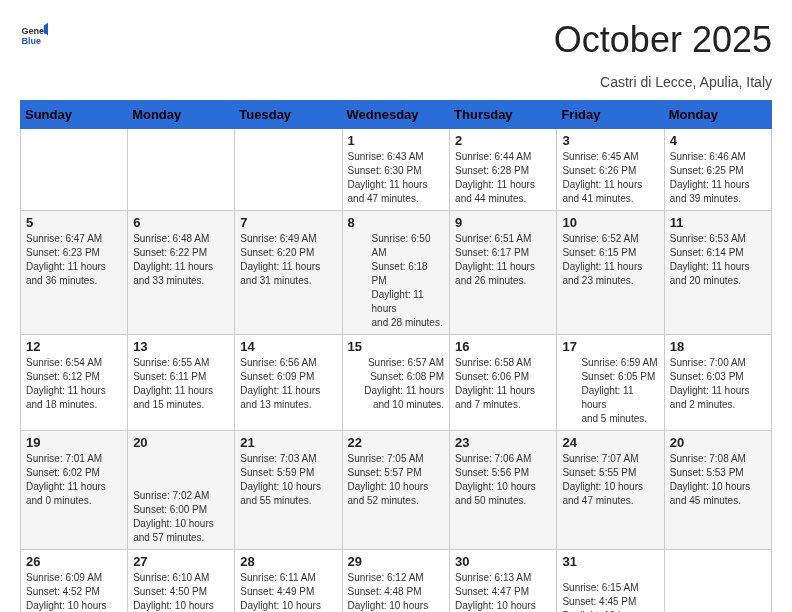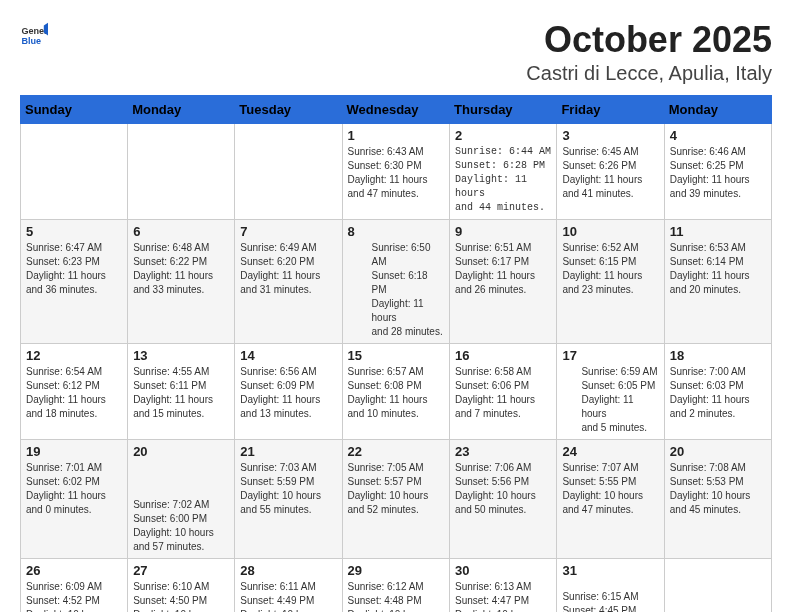--- a/index.html
+++ b/index.html
@@ -23,28 +23,28 @@
     }
     .logo-icon {
       width: 28px;
       height: 28px;
     }
     .title-area {
       text-align: right;
     }
     .month-title {
       font-size: 36px;
-      font-weight: bold;
+      font-weight: normal;
       color: #222;
       line-height: 1.1;
     }
     .location-title {
-      font-size: 20px;
+      font-size: 14px;
       color: #444;
-      margin-top: 2px;
+      margin-top: 14px;
     }
     .calendar {
       width: 100%;
       border-collapse: collapse;
       border: 1px solid #ccc;
     }
     .calendar th {
       background-color: #2a6dd9;
       color: #000000;
       font-size: 13px;
@@ -117,21 +117,21 @@
         <td class="empty-cell"></td>
         <td>
           <div class="day-number">1</div>
           <div class="day-info" style="white-space: pre-line;">Sunrise: 6:43 AM
 Sunset: 6:30 PM
 Daylight: 11 hours
 and 47 minutes.</div>
         </td>
         <td>
           <div class="day-number">2</div>
-          <div class="day-info" style="white-space: pre-line; font-family: Liberation Mono, monospace;">Sunrise: 6:44 AM
+          <div class="day-info" style="white-space: pre-line;">Sunrise: 6:44 AM
 Sunset: 6:28 PM
 Daylight: 11 hours
 and 44 minutes.</div>
         </td>
         <td>
           <div class="day-number">3</div>
           <div class="day-info" style="white-space: pre-line;">Sunrise: 6:45 AM
 Sunset: 6:26 PM
 Daylight: 11 hours
 and 41 minutes.</div>
@@ -198,35 +198,35 @@
       <tr>
         <td>
           <div class="day-number">12</div>
           <div class="day-info" style="white-space: pre-line;">Sunrise: 6:54 AM
 Sunset: 6:12 PM
 Daylight: 11 hours
 and 18 minutes.</div>
         </td>
         <td>
           <div class="day-number">13</div>
-          <div class="day-info" style="white-space: pre-line;">Sunrise: 4:55 AM
+          <div class="day-info" style="white-space: pre-line;">Sunrise: 6:55 AM
 Sunset: 6:11 PM
 Daylight: 11 hours
 and 15 minutes.</div>
         </td>
         <td>
           <div class="day-number">14</div>
           <div class="day-info" style="white-space: pre-line;">Sunrise: 6:56 AM
 Sunset: 6:09 PM
 Daylight: 11 hours
 and 13 minutes.</div>
         </td>
         <td>
           <div class="day-number">15</div>
-          <div class="day-info" style="white-space: pre-line;">Sunrise: 6:57 AM
+          <div class="day-info" style="white-space: pre-line; text-align: right;">Sunrise: 6:57 AM
 Sunset: 6:08 PM
 Daylight: 11 hours
 and 10 minutes.</div>
         </td>
         <td>
           <div class="day-number">16</div>
           <div class="day-info" style="white-space: pre-line;">Sunrise: 6:58 AM
 Sunset: 6:06 PM
 Daylight: 11 hours
 and 7 minutes.</div>

